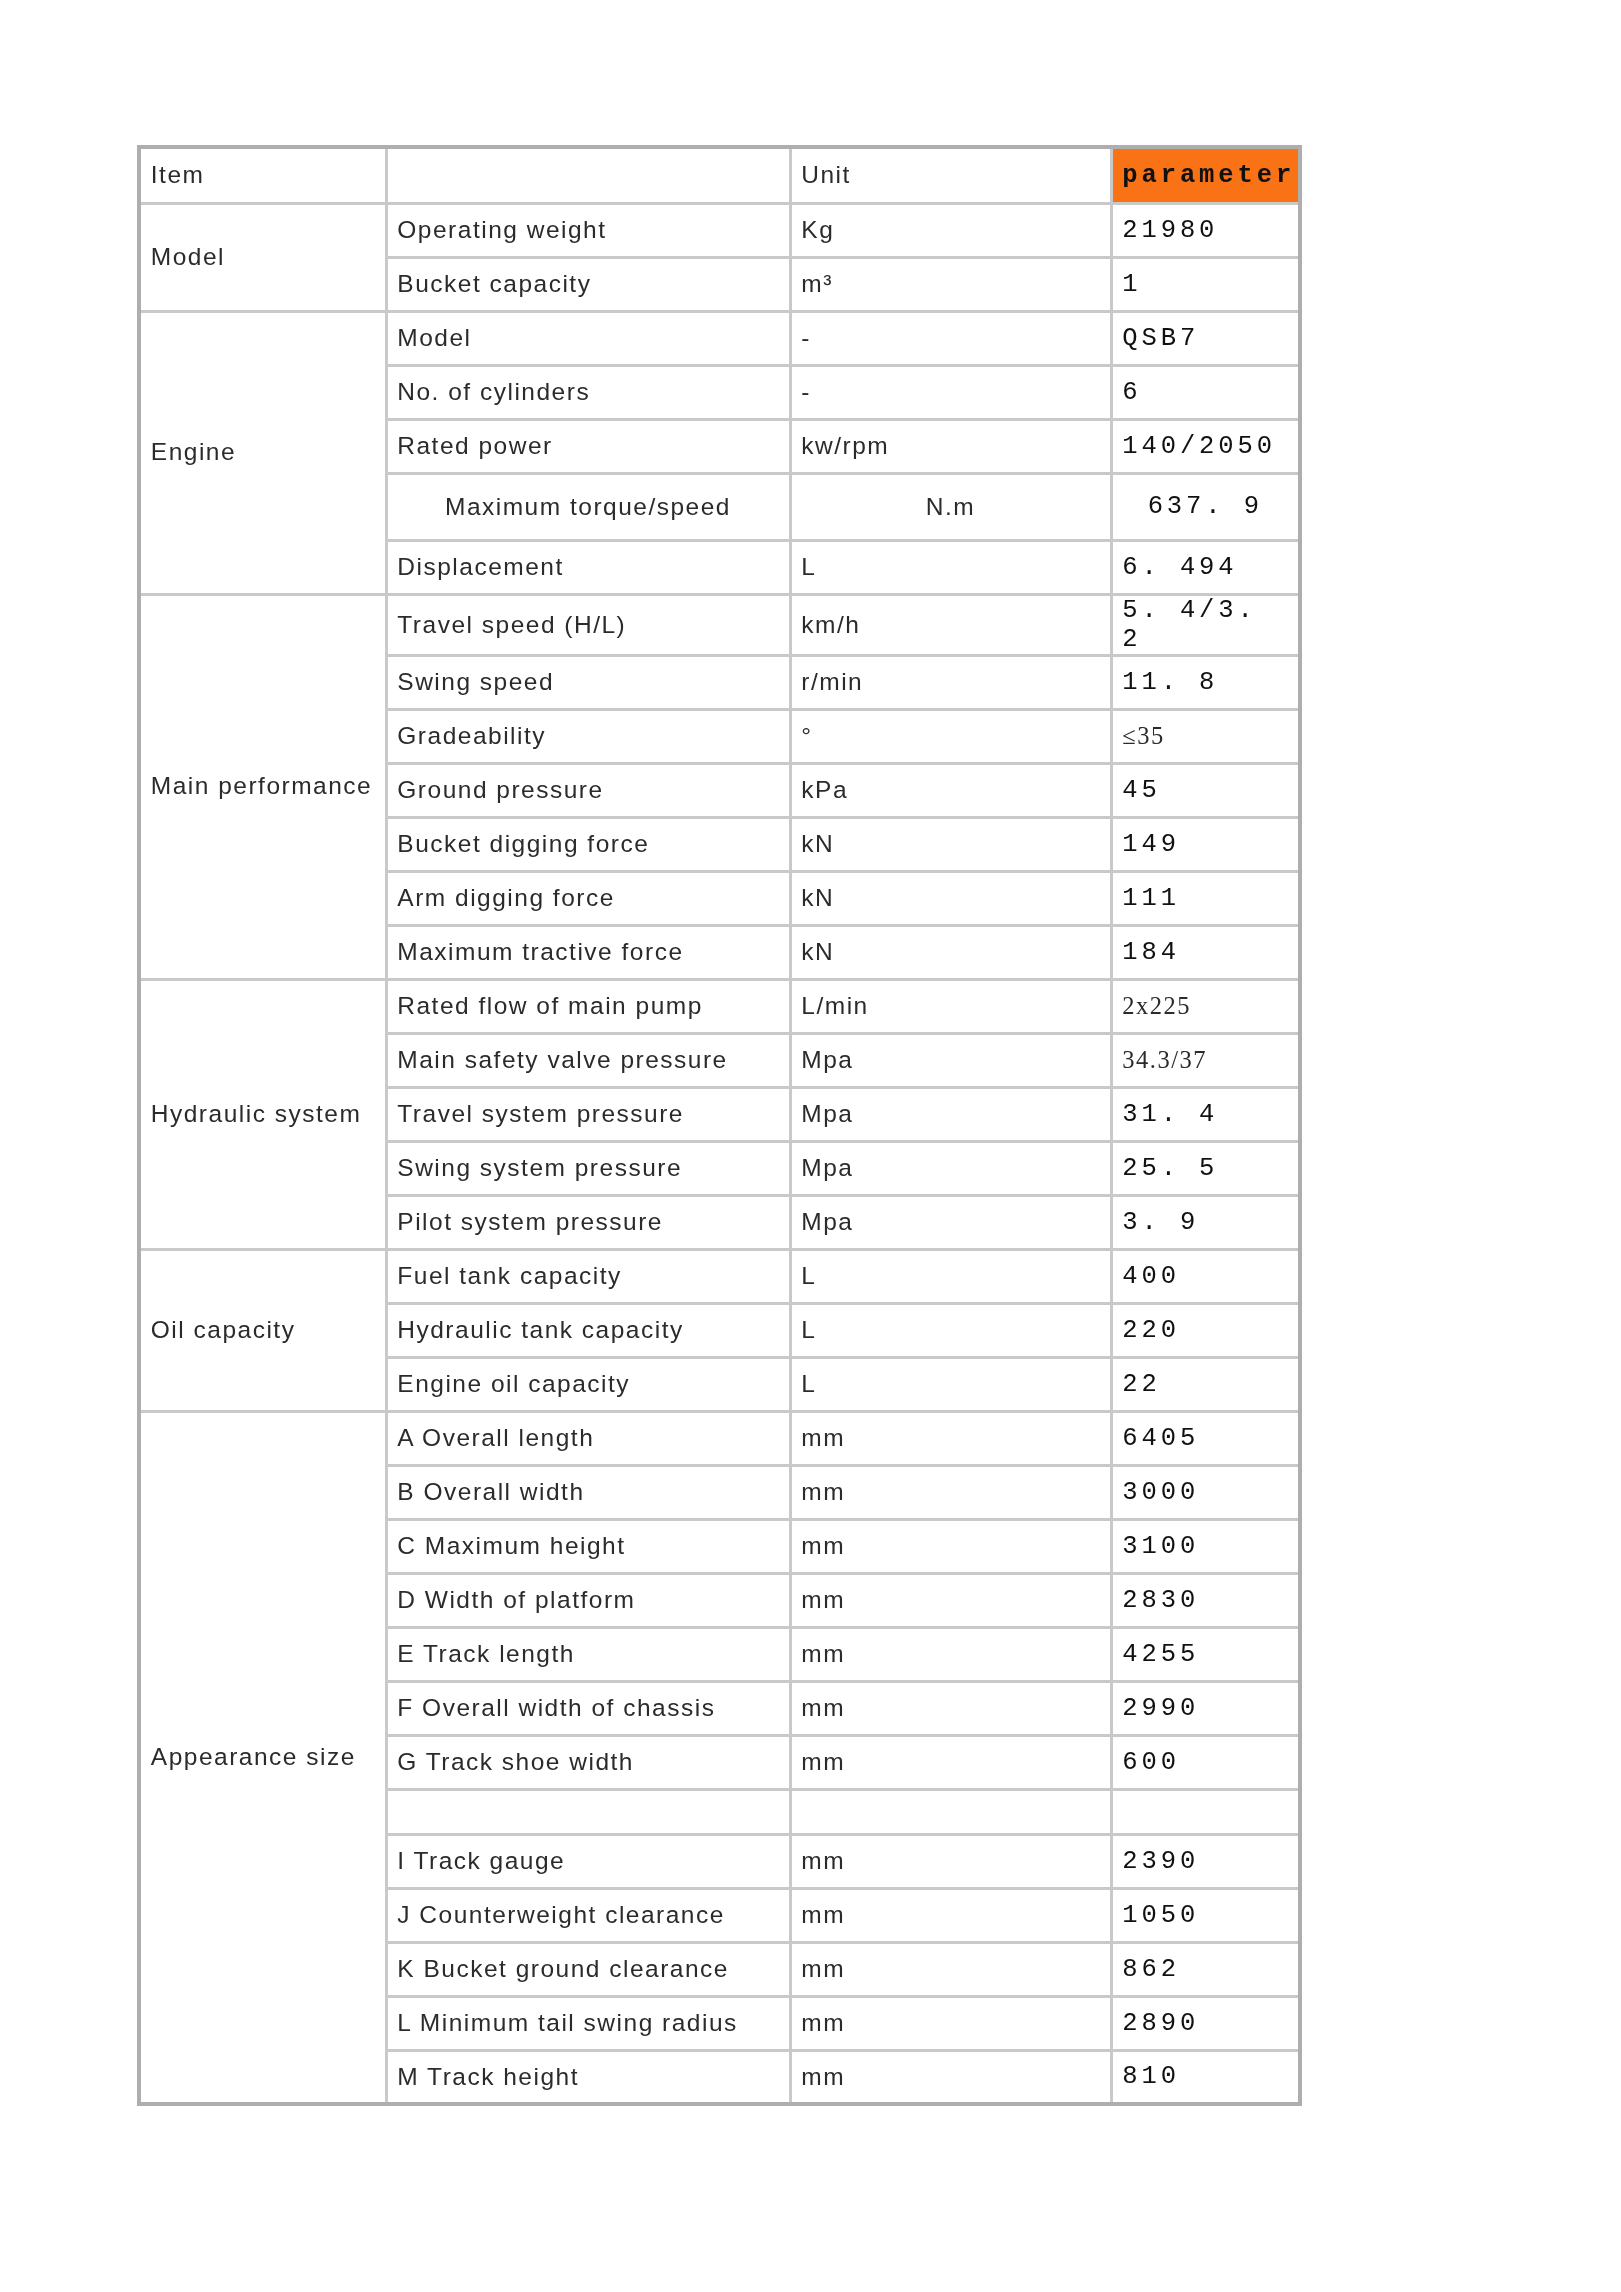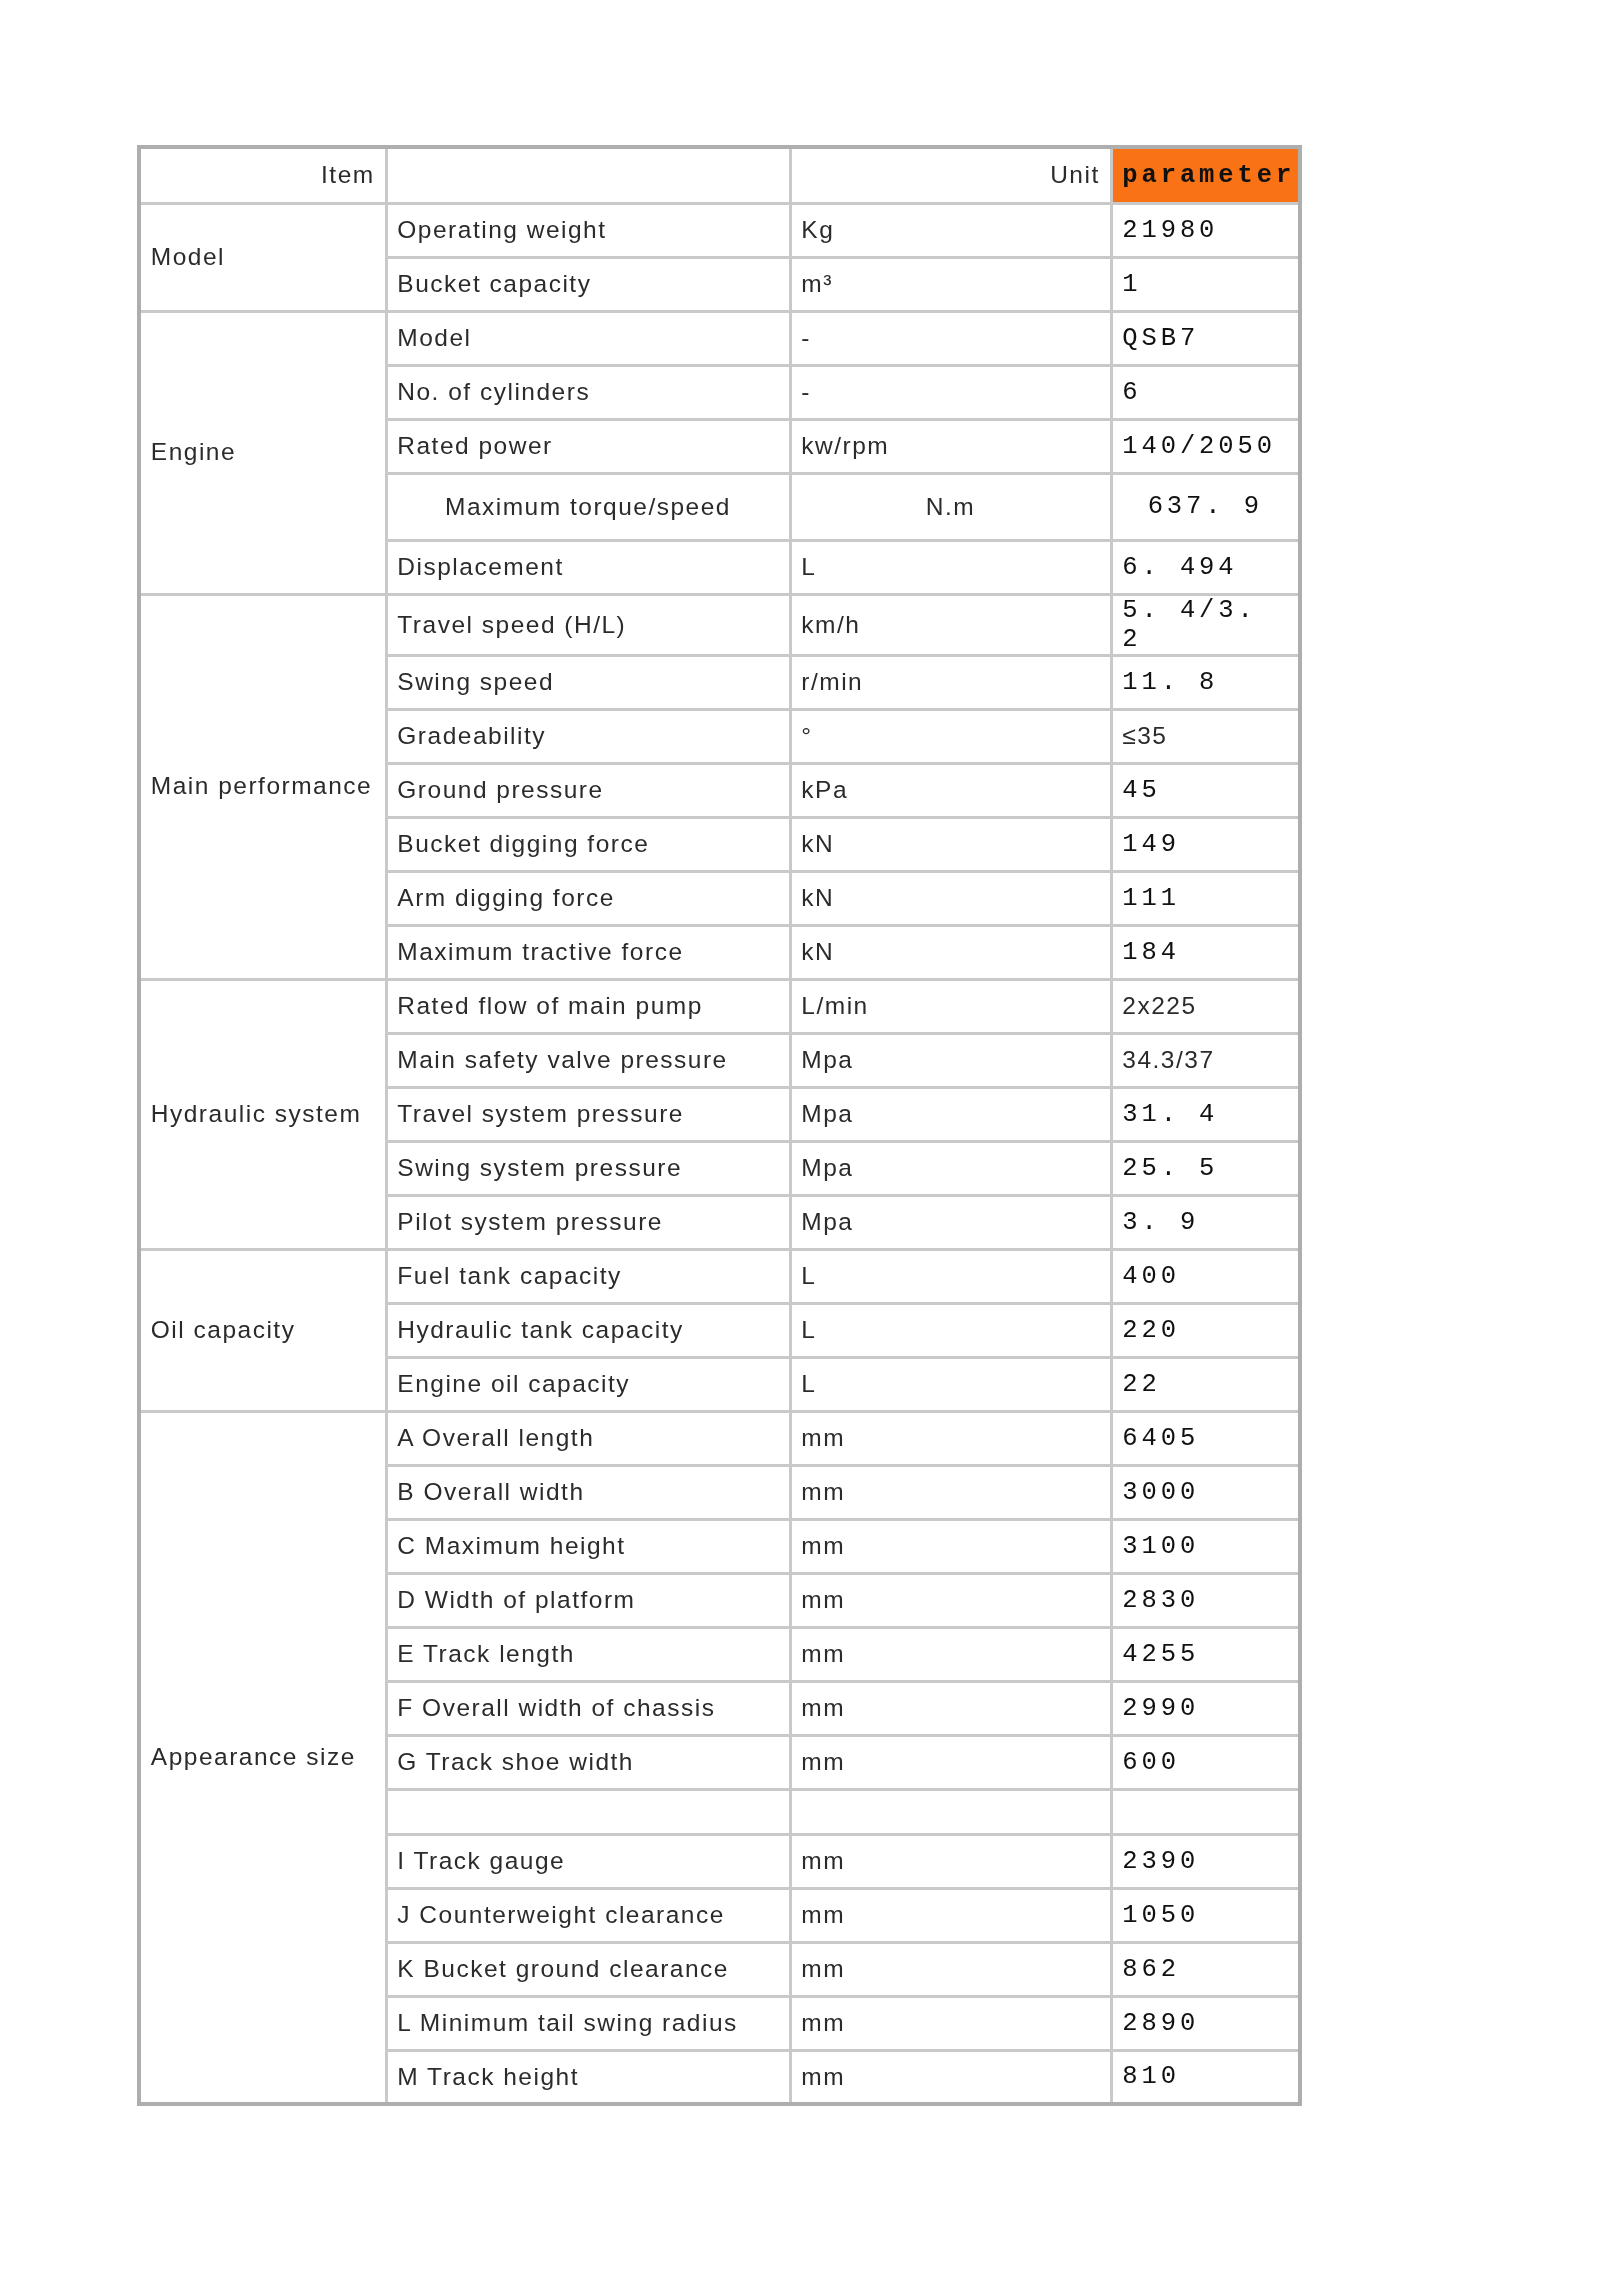--- a/index.html
+++ b/index.html
@@ -26,36 +26,36 @@
     border: 3.9px solid #c9c9c9;
     background: #ffffff;
     vertical-align: middle;
     padding: 0 9.8px;
     overflow: hidden;
   }
   tr.row-std   { height: 54px; }
   tr.row-tall  { height: 67px; text-align: center; }
   tr.row-short { height: 45px; }
   tr.row-head  { height: 56px; }
-  td.hdr { background: #f4f4f6; text-align: right; }
+  td.hdr { background: #f4f4f6; }
   td.item-col { padding: 0 21.6px 0 7.8px; line-height: 1.25; }
   td.name-col { padding-left: 9.8px; }
   td.unit-col { padding-left: 9.8px; }
   td.param {
     border: 4.9px solid #000000;
     font-family: "Liberation Mono", "DejaVu Sans Mono", monospace;
     font-size: 25.5px;
     letter-spacing: 3.9px;
     color: #111111;
     padding: 0 3.9px 0 7.8px;
     background: #ffffff;
   }
   td.param.plain {
     border: 3.9px solid #c9c9c9;
-    font-family: Liberation Sans, sans-serif;
+    font-family: Liberation Serif, serif;
     font-size: 24.5px;
     letter-spacing: 1.5px;
     color: #2b2b2b;
     margin-top: 12px;
   }
   td.param.hdrp { background: #f97316; font-weight: bold; }
 </style>
 </head>
 <body>
 

